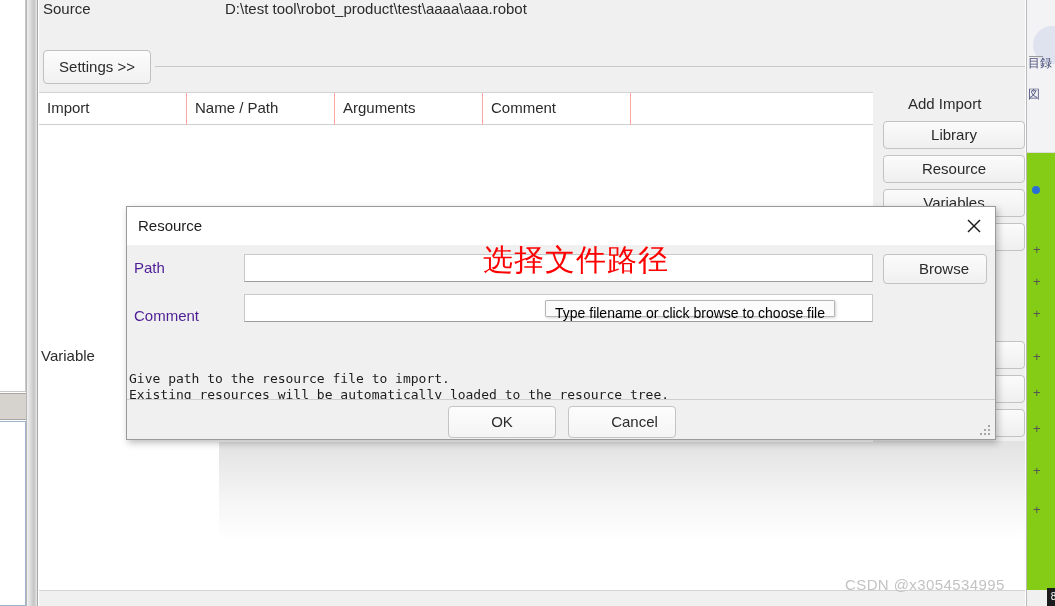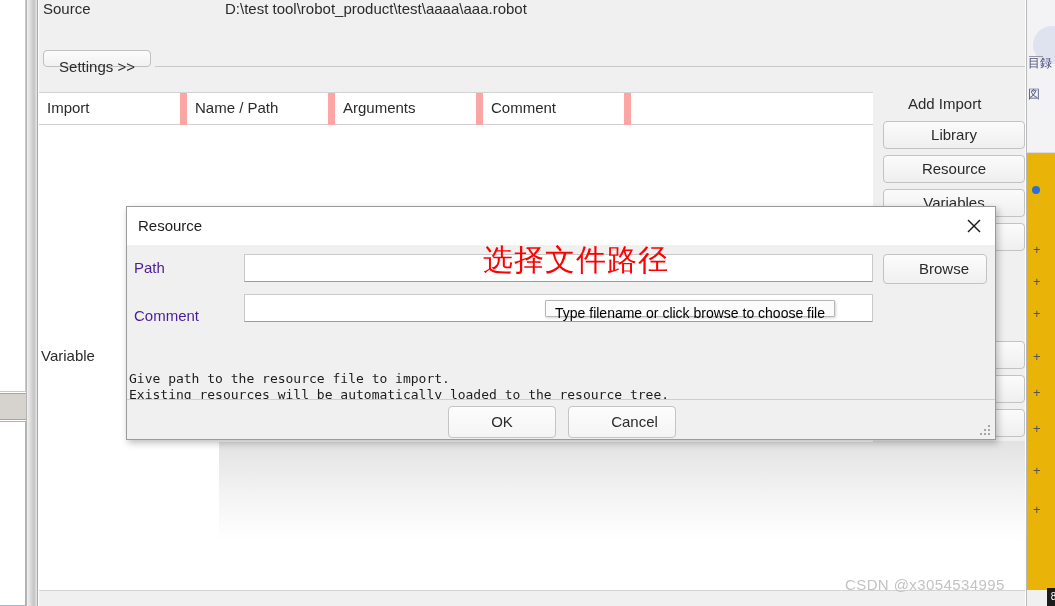--- a/index.html
+++ b/index.html
@@ -96,21 +96,21 @@
     position: absolute;
     left: 225px; top: 0px;
     font-size: 15px;
     color: #2b2b2b;
   }
 
   
   .settings-btn {
     position: absolute;
     left: 43px; top: 50px;
-    width: 108px; height: 17px;
+    width: 108px; height: 34px;
     background: linear-gradient(to bottom, #fcfcfc, #f1f1f1);
     border: 1px solid #c0c0c0;
     border-radius: 4px;
     font-size: 15px;
     color: #2b2b2b;
     text-align: center;
     line-height: 32px;
     cursor: pointer;
   }
   .settings-rule {
@@ -136,21 +136,21 @@
     border-bottom: 1px solid #cfcfcf;
   }
   .th {
     position: absolute;
     top: 0;
     height: 32px;
     line-height: 30px;
     font-size: 15px;
     color: #2b2b2b;
     padding-left: 8px;
-    border-right: 7px solid #fca5a5;
+    border-right: 1px solid #fca5a5;
     cursor: pointer;
   }
   .th.c0 { left: 0px;   width: 148px; }
   .th.c1 { left: 148px; width: 148px; }
   .th.c2 { left: 296px; width: 148px; }
   .th.c3 { left: 444px; width: 148px; }
   .th.c4 { left: 592px; width: 242px; border-right: none; }
 
   .variable-label {
     position: absolute;
@@ -185,21 +185,21 @@
   .sb-help      { top: 223px; }
   .sb-a         { top: 341px; }
   .sb-b         { top: 375px; }
   .sb-c         { top: 409px; }
 
   
   .right-rail {
     position: absolute;
     left: 1026px; top: 0;
     width: 29px; height: 606px;
-    background: #eab308;
+    background: #84cc16;
     border-left: 1px solid #b9b9b9;
   }
   .rail-head {
     position: absolute;
     left: 0; top: 0;
     width: 29px; height: 152px;
     background: #f3f3f6;
   }
   .rail-orb {
     position: absolute;

